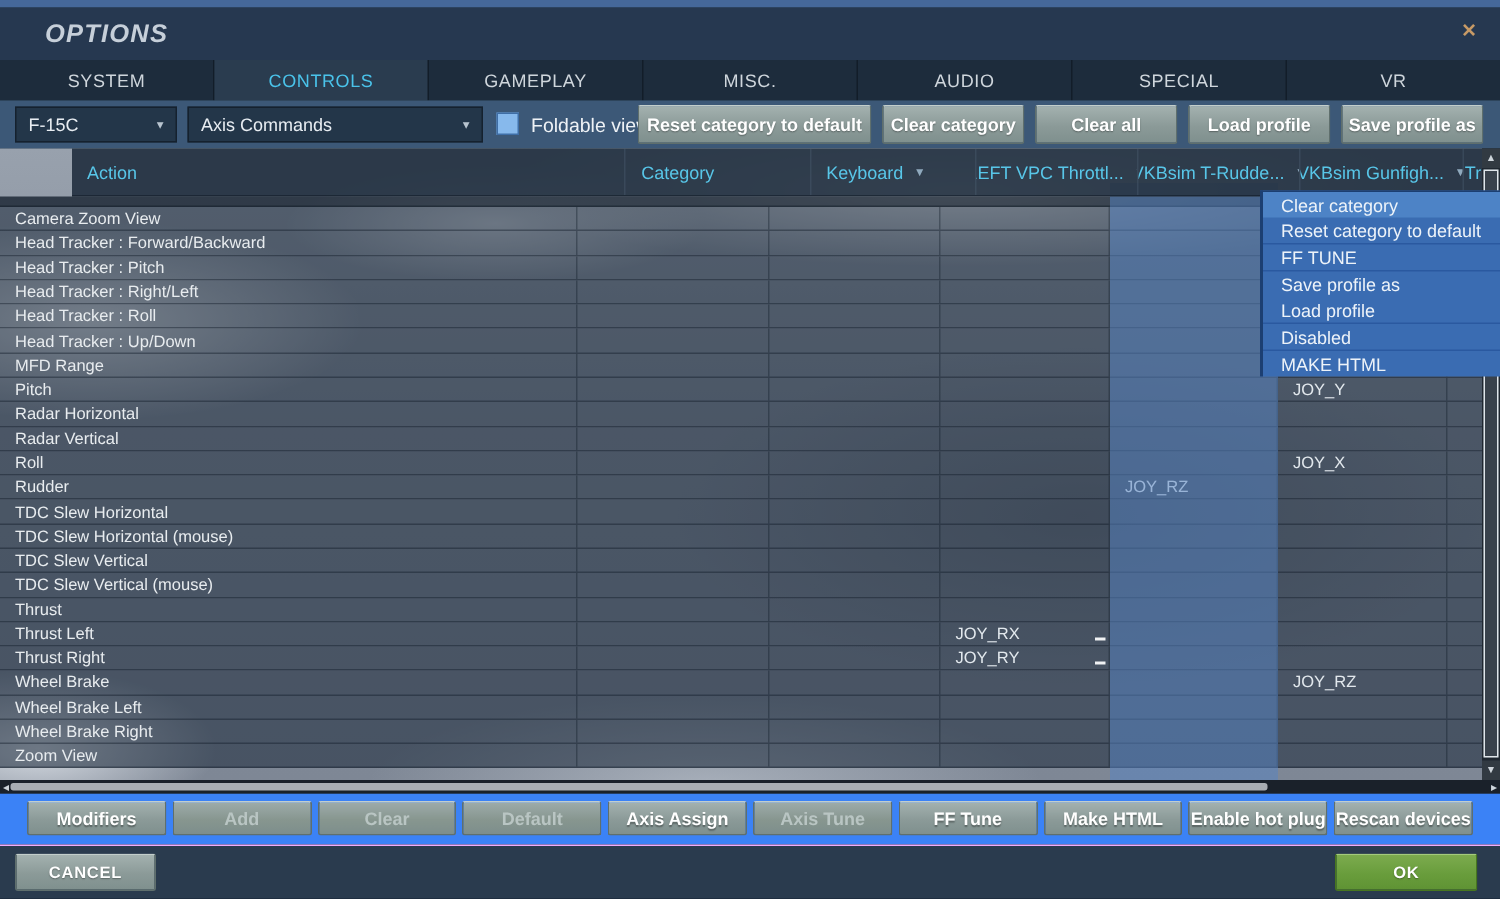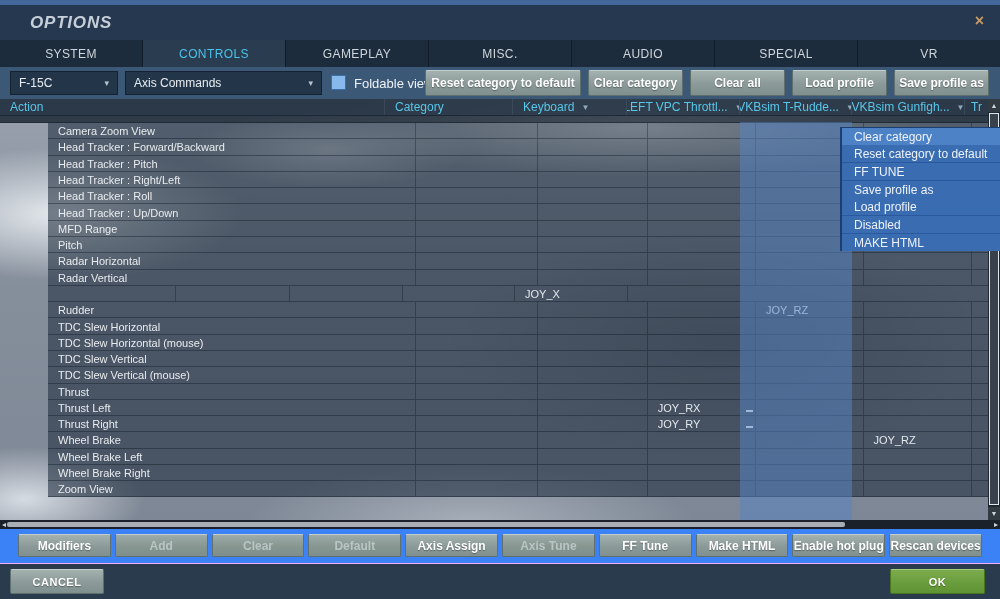--- a/index.html
+++ b/index.html
@@ -43,29 +43,29 @@
   .table-region { position:absolute; left:0; top:99px; width:988px; height:421px;
     background:
       radial-gradient(ellipse 260px 95px at 60px 115px, rgba(234,238,242,.95), rgba(234,238,242,0) 70%),
       radial-gradient(ellipse 430px 70px at 640px 28px, rgba(240,243,246,.95), rgba(240,243,246,0) 72%),
       radial-gradient(ellipse 200px 55px at 330px 50px, rgba(226,231,237,.8), rgba(226,231,237,0) 70%),
       radial-gradient(ellipse 170px 75px at 25px 400px, rgba(224,229,235,.9), rgba(224,229,235,0) 70%),
       radial-gradient(ellipse 300px 80px at 470px 425px, rgba(195,202,211,.6), rgba(195,202,211,0) 75%),
       radial-gradient(ellipse 360px 150px at 720px 245px, rgba(86,94,106,.55), rgba(86,94,106,0) 75%),
       linear-gradient(180deg,#98a1ad 0%,#858e9b 45%,#7e8795 100%);
   }
-  .header-row { position:relative; height:17px; display:flex; background:rgba(36,50,66,.93);
-                border-bottom:1px solid rgba(12,22,34,.5); z-index:3; }
+  .header-row { position:relative; height:32px; display:flex; background:rgba(36,50,66,.93);
+                border-bottom:1px solid rgba(12,22,34,.5); z-index:3;margin-left:48px; }
   .hcell { display:flex; align-items:center; font-size:12px; color:#58c6e8; padding:0 6px 0 10px;
            border-right:1px solid rgba(80,100,120,.35); overflow:hidden; white-space:nowrap; }
   .hcell.device { justify-content:center; padding-left:6px; }
   .hcell .harrow { font-size:8px; color:#8fa9bd; margin-left:7px; }
   .partial-row { height:7px; background:rgba(22,34,48,.8); border-bottom:1px solid rgba(12,22,34,.45); }
 
-  .rows { position:relative; z-index:1;padding-left:48px; }
+  .rows { position:relative; z-index:1; }
   .trow { display:flex; height:16.29px; background:rgba(33,47,64,.58);
           border-bottom:1px solid rgba(12,22,34,.4); cursor:default; }
   .cell { position:relative; font-size:11px; color:#e8ecef; padding:1px 6px 0 10px; overflow:hidden;
           white-space:nowrap; border-right:1px solid rgba(12,22,34,.35); display:flex; align-items:center; }
   .c-action { width:385px; } .c-category { width:128px; } .c-keyboard { width:114px; }
   .c-throttle { width:113px; } .c-rudder { width:112px; } .c-gunfighter { width:113px; }
   .c-tr { flex:1; border-right:none; }
   .bindtxt { color:#e2e8ed; }
   .marker { position:absolute; right:2px; bottom:3px; width:7px; height:2px; background:#f0f2f4; }
   .col-highlight { position:absolute; left:740px; top:23px; width:112px; height:398px;
@@ -282,20 +282,23 @@
             <span>Radar Vertical</span>
           </div>
           <div class="cell c-category"></div>
           <div class="cell c-keyboard"></div>
           <div class="cell c-throttle"></div>
           <div class="cell c-rudder"></div>
           <div class="cell c-gunfighter"></div>
           <div class="cell c-tr"></div>
         </div>
         <div class="trow">
+          <div class="cell c-action">
+            <span>Roll</span>
+          </div>
           <div class="cell c-category"></div>
           <div class="cell c-keyboard"></div>
           <div class="cell c-throttle"></div>
           <div class="cell c-rudder"></div>
           <div class="cell c-gunfighter">
             <span class="bindtxt">JOY_X</span>
           </div>
           <div class="cell c-tr"></div>
         </div>
         <div class="trow">

